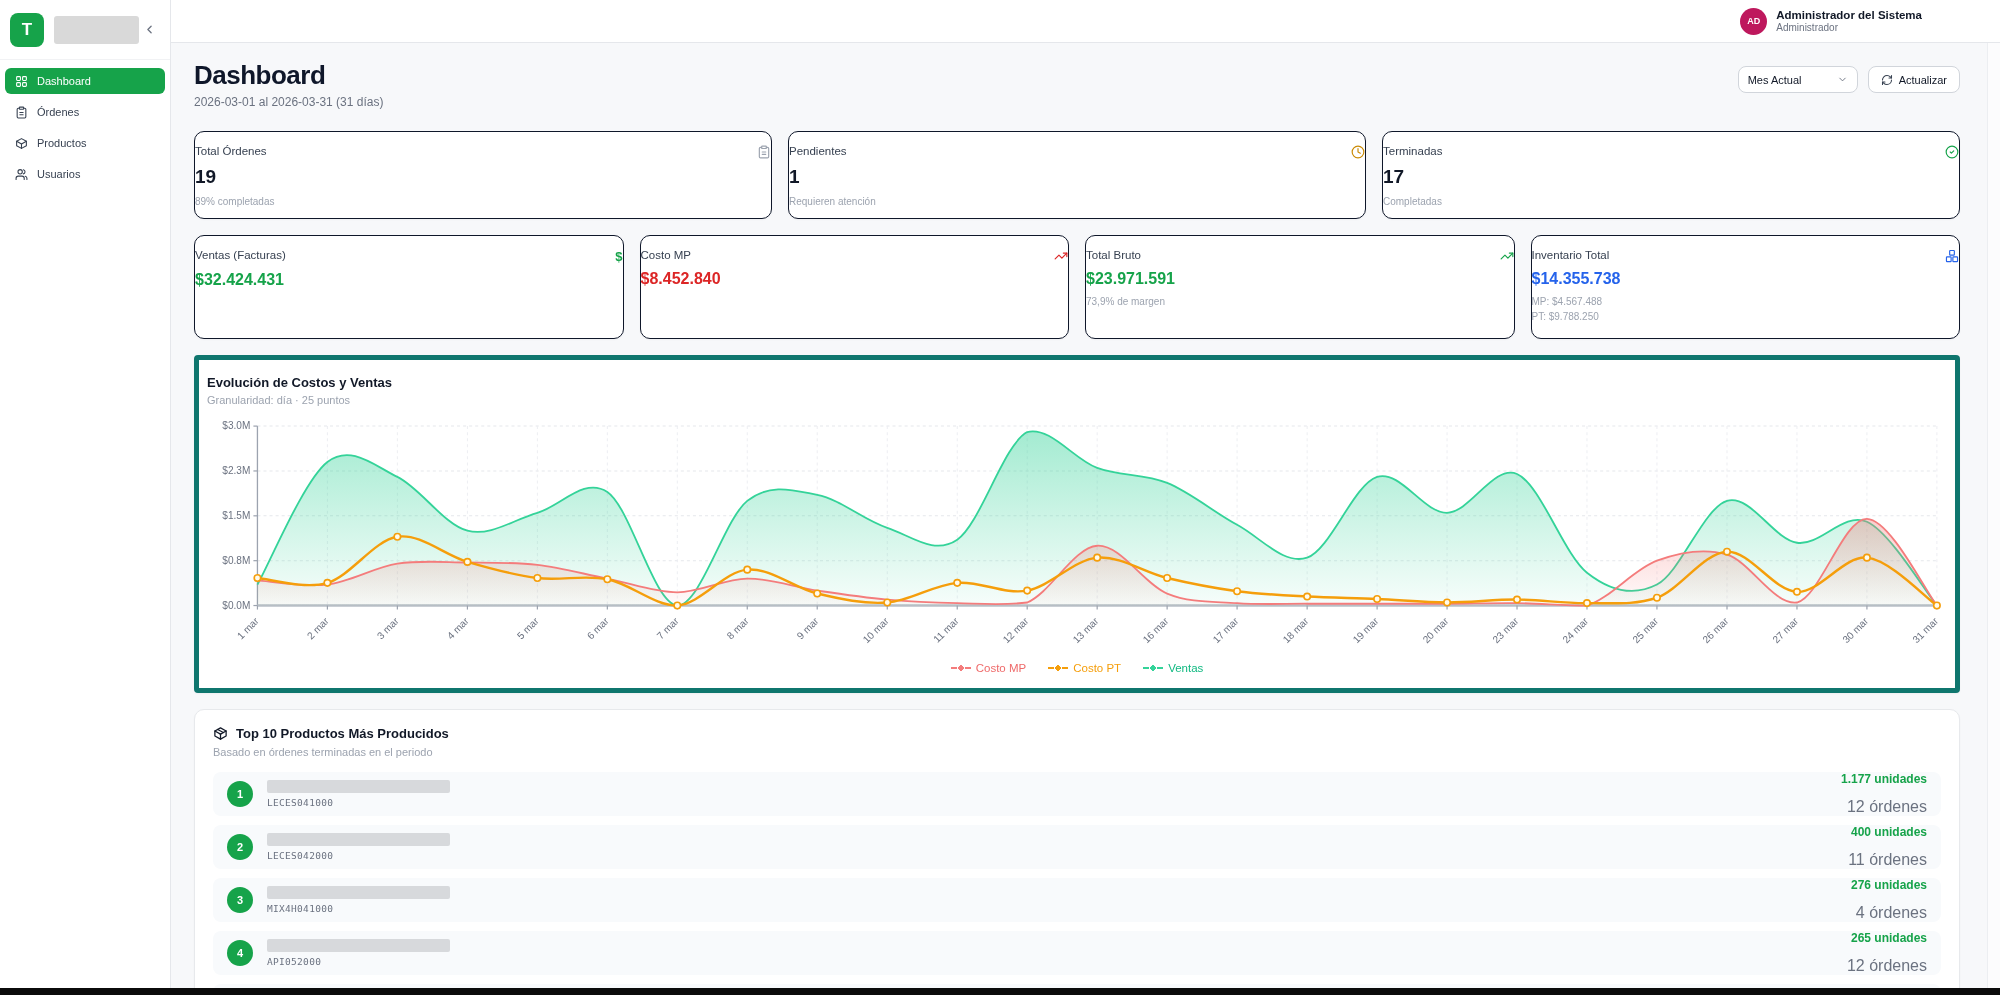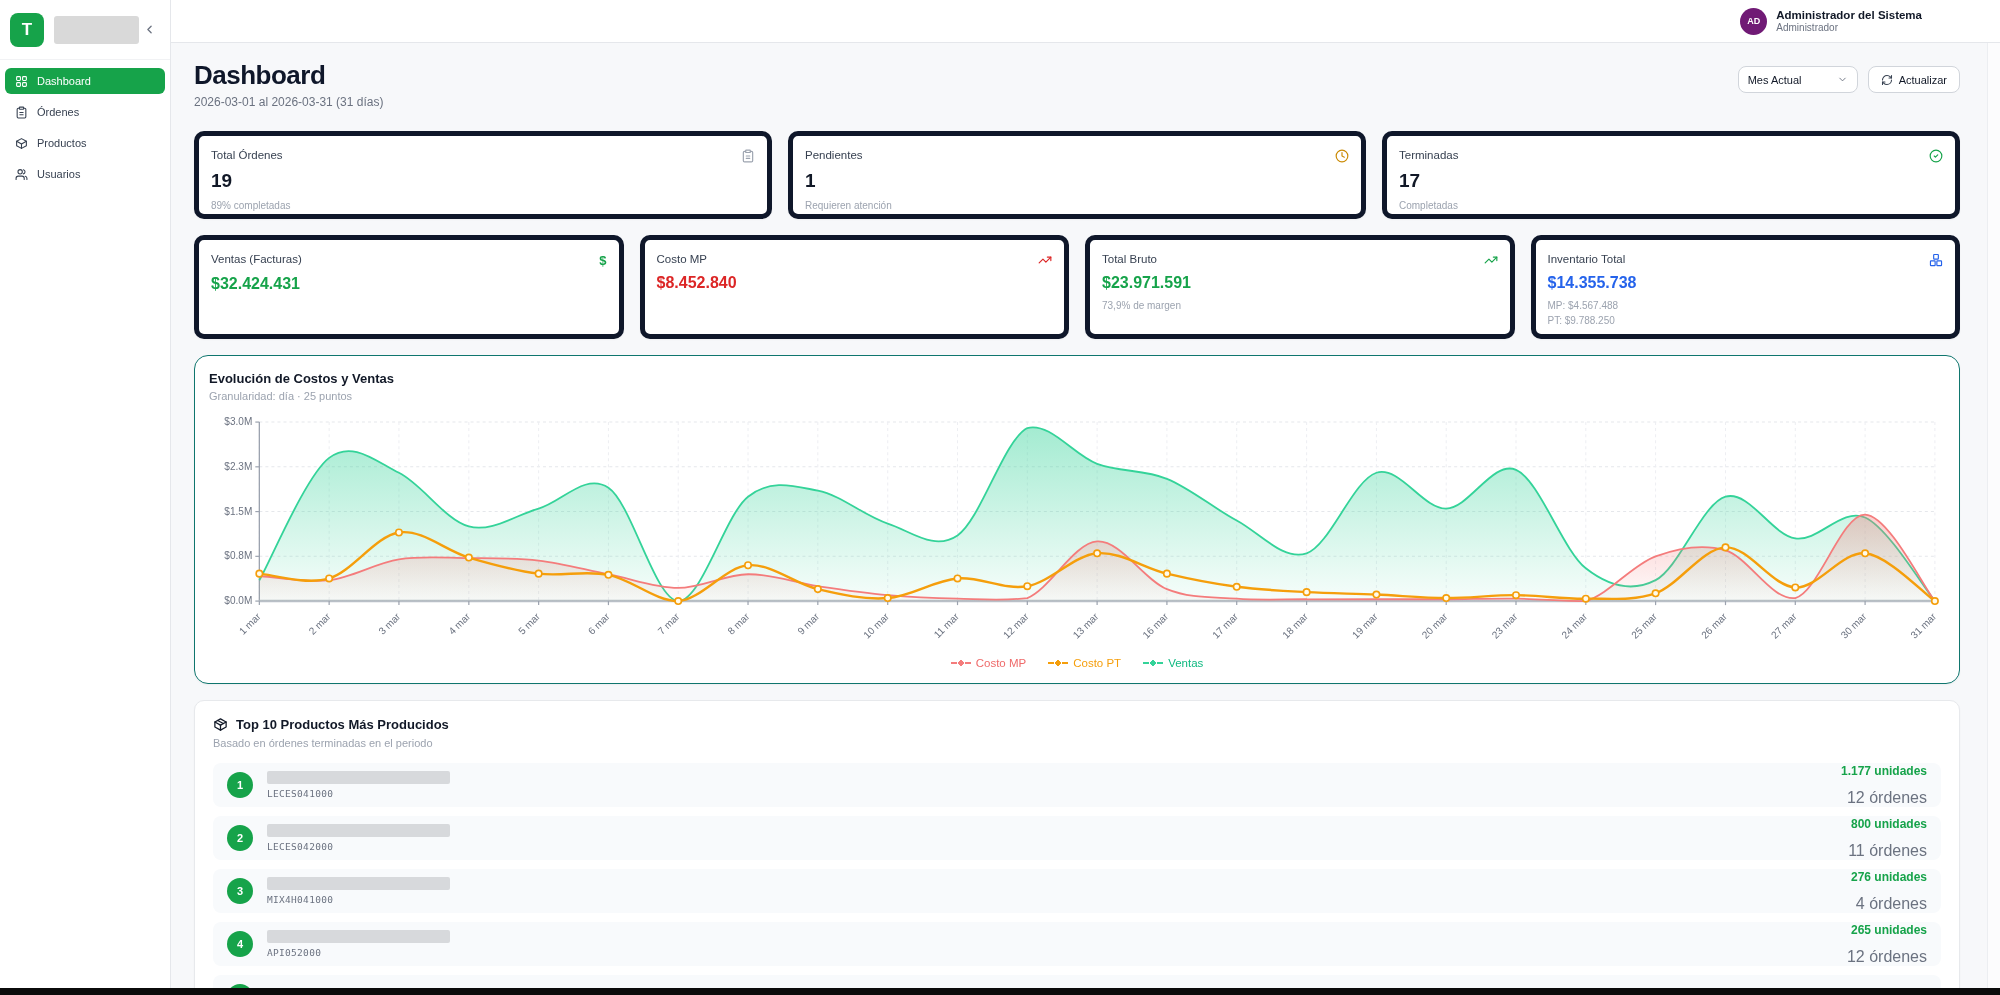--- a/index.html
+++ b/index.html
@@ -13,50 +13,50 @@
   .logo-box { width:34px; height:34px; border-radius:8px; background:#16a34a; color:#fff; font-weight:bold; font-size:17px; display:flex; align-items:center; justify-content:center; flex:0 0 auto; }
   .brand-redacted { width:90px; height:28px; border-radius:3px; background:#d9d9d9; margin-left:10px; }
   .collapse-btn { margin-left:auto; width:22px; height:22px; border:none; background:transparent; color:#6b7280; display:flex; align-items:center; justify-content:center; cursor:pointer; }
   .nav { padding:8px 5px; }
   .nav-item { display:flex; align-items:center; gap:9px; height:26px; padding:0 10px; border-radius:6px; margin-bottom:5px; font-size:11px; font-weight:500; color:#374151; cursor:pointer; }
   .nav-item svg { flex:0 0 auto; }
   .nav-item.active { background:#16a34a; color:#fff; }
 
   
   .topbar { position:absolute; left:171px; right:0; top:0; height:43px; background:#fff; border-bottom:1px solid #e5e7eb; display:flex; align-items:center; justify-content:flex-end; padding-right:78px; z-index:4; }
-  .avatar { width:27px; height:27px; border-radius:50%; background:#701a75; color:#fff; font-size:9px; font-weight:bold; display:flex; align-items:center; justify-content:center; }
+  .avatar { width:27px; height:27px; border-radius:50%; background:#be185d; color:#fff; font-size:9px; font-weight:bold; display:flex; align-items:center; justify-content:center; }
   .user-meta { margin-left:9px; line-height:1.25; }
   .user-name { font-size:11.5px; font-weight:600; color:#111827; }
   .user-role { font-size:10px; color:#6b7280; }
 
   
   .main { position:absolute; left:171px; top:43px; right:0; bottom:0; background:#f7f8fa; overflow:hidden; padding:17px 40px 0 23px; }
   .page-head { display:flex; align-items:flex-start; justify-content:space-between; }
   .page-title { font-size:26px; font-weight:700; color:#0f172a; letter-spacing:-0.5px; }
   .page-sub { font-size:12px; color:#6b7280; margin-top:4px; }
   .head-controls { display:flex; gap:10px; margin-top:6px; }
   .select { width:120px; height:27px; background:#fff; border:1px solid #d1d5db; border-radius:8px; display:flex; align-items:center; justify-content:space-between; padding:0 9px; font-size:11px; color:#111827; cursor:pointer; }
   .btn { height:27px; background:#fff; border:1px solid #d1d5db; border-radius:8px; display:flex; align-items:center; gap:6px; padding:0 12px; font-size:11px; font-weight:500; color:#111827; cursor:pointer; }
 
   .cards-row { display:flex; gap:16px; margin-top:22px; }
   .cards-row.second { margin-top:16px; }
-  .card { flex:1; background:#fff; border:5px solid #0f172a; border-radius:10px; box-shadow:0 1px 2px rgba(0,0,0,.04); padding:13px 12px; }
+  .card { flex:1; background:#fff; border:1px solid #0f172a; border-radius:10px; box-shadow:0 1px 2px rgba(0,0,0,.04); padding:13px 0; }
   .card.stat { height:88px; }
   .card.metric { height:104px; }
   .card-top { display:flex; align-items:flex-start; justify-content:space-between; }
   .card-label { font-size:11.5px; font-weight:500; color:#374151; }
   .card-value { font-size:19px; font-weight:700; color:#111827; margin-top:7px; }
   .card-sub { font-size:10px; color:#9ca3af; margin-top:6px; line-height:1.5; } .val-red:   {} 
   .metric .card-value { font-size:16px; }
   .c-green { color:#16a34a; } .c-red { color:#dc2626; } .c-blue { color:#2563eb; }
   .ic-gray { color:#9ca3af; } .ic-amber { color:#ca8a04; } .ic-green { color:#16a34a; } .ic-red { color:#dc2626; } .ic-blue { color:#2563eb; }
   .dollar-ic { font-size:13px; font-weight:600; }
 
   
-  .chart-card { background:#fff; border:1px solid #0f766e; border-radius:14px; box-shadow:0 1px 2px rgba(0,0,0,.04); margin-top:16px; padding:15px 14px 10px; }
+  .chart-card { background:#fff; border:5px solid #0f766e; border-radius:4px; box-shadow:0 1px 2px rgba(0,0,0,.04); margin-top:16px; padding:15px 8px 10px; }
   .chart-title { font-size:13px; font-weight:700; color:#111827; }
   .chart-sub { font-size:11px; color:#9ca3af; margin-top:4px; }
   .chart-wrap { margin-top:8px; }
   .legend { display:flex; justify-content:center; gap:22px; margin-top:2px; padding-bottom:4px; }
   .legend-item { display:flex; align-items:center; gap:5px; font-size:11.5px; cursor:pointer; }
 
   
   .products-card { background:#fff; border:1px solid #e7e9ec; border-radius:10px; box-shadow:0 1px 2px rgba(0,0,0,.04); margin-top:16px; padding:16px 18px; }
   .products-head { display:flex; align-items:center; gap:8px; }
   .products-title { font-size:13px; font-weight:700; color:#111827; }
@@ -435,21 +435,21 @@
               <div class="prod-orders">12 órdenes</div>
             </div>
           </div>
           <div class="prod-row">
             <div class="rank-badge">2</div>
             <div class="prod-info">
               <div class="redact-bar"></div>
               <div class="prod-code">LECES042000</div>
             </div>
             <div class="prod-right">
-              <div class="prod-units">800 unidades</div>
+              <div class="prod-units">400 unidades</div>
               <div class="prod-orders">11 órdenes</div>
             </div>
           </div>
           <div class="prod-row">
             <div class="rank-badge">3</div>
             <div class="prod-info">
               <div class="redact-bar"></div>
               <div class="prod-code">MIX4H041000</div>
             </div>
             <div class="prod-right">

